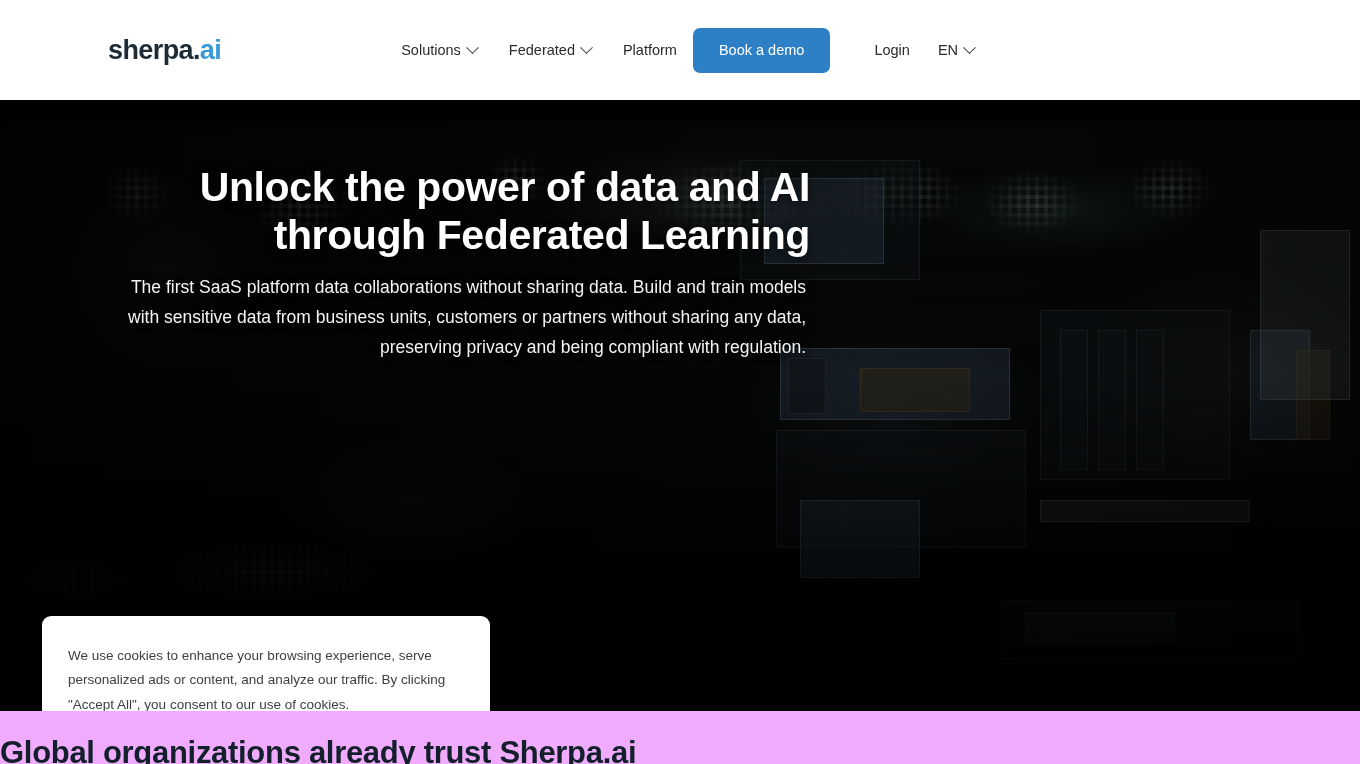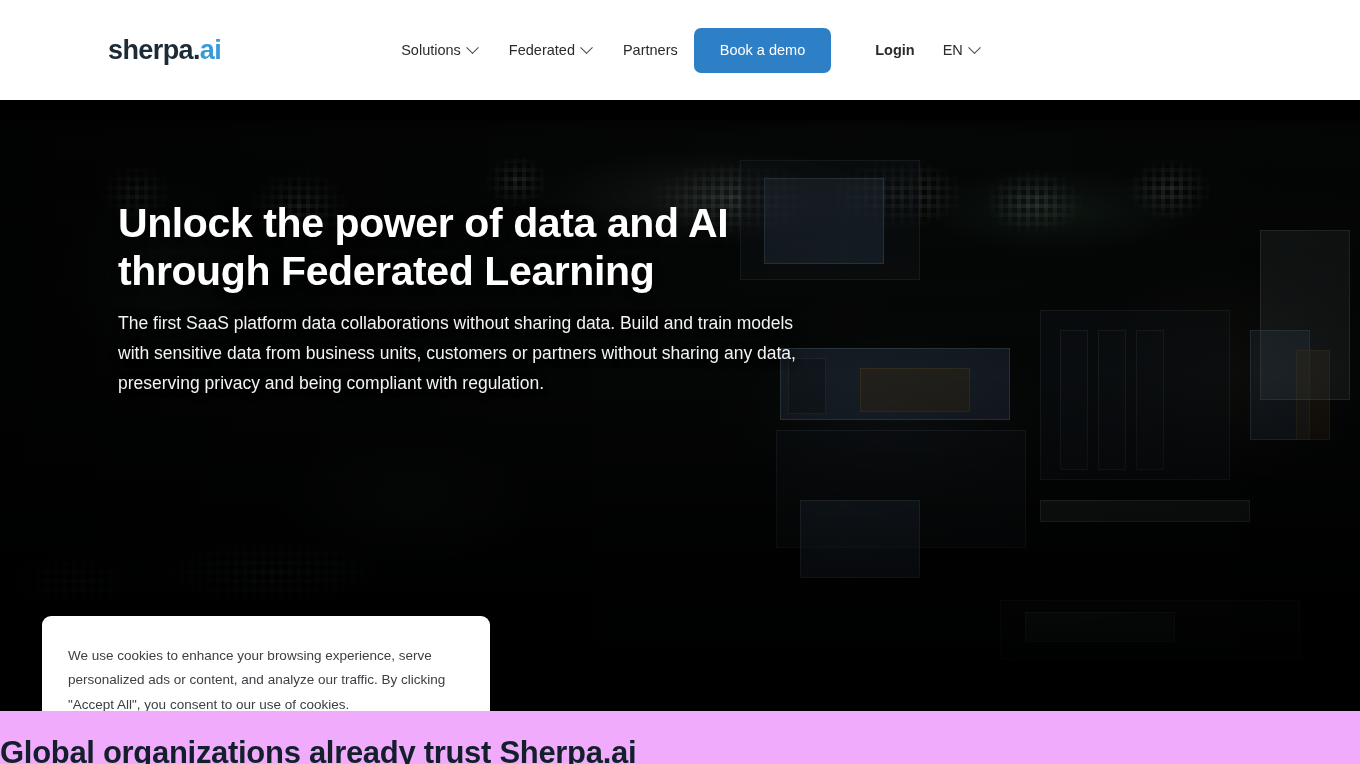--- a/index.html
+++ b/index.html
@@ -76,21 +76,20 @@
     align-items:center;
     margin-left:30px;
     gap:0px;
   }
   .login-link{
     font-size:14.5px;
     color:#2b2b2b;
     padding:0 14px;
     cursor:pointer;
     white-space:nowrap;
-    font-weight:bold;
   }
   .lang-select{
     display:flex;
     align-items:center;
     gap:7px;
     font-size:14.5px;
     color:#2b2b2b;
     padding:0 14px;
     cursor:pointer;
   }
@@ -179,22 +178,23 @@
     position:absolute; top:0; left:0; right:0; height:20px; background:#000;
   }
   .hero-bottombar{
     position:absolute; bottom:0; left:0; right:0; height:30px; background:#000;
   }
 
   .hero-content{
     position:relative;
     z-index:5;
     padding-left:118px;
-    padding-top:100px;
+    padding-top:64px;
     max-width:810px;
+    text-align:right;
   }
   .hero-title{
     color:#ffffff;
     font-size:41px;
     line-height:1.17;
     font-weight:700;
     letter-spacing:-0.4px;
     text-shadow:0 2px 10px rgba(0,0,0,0.55);
     white-space:pre-line;
   }
@@ -263,21 +263,21 @@
       <span class="chev"></span>
     </div>
 
     <div class="nav-item">
       <span>Federated</span>
       <span class="chev"></span>
     </div>
 
 
     <div class="nav-item">
-      <span>Partners</span>
+      <span>Platform</span>
     </div>
 
 
     <button class="cta-btn">Book a demo</button>
 
     <div class="header-right">
       <div class="login-link">Login</div>
       <div class="lang-select">
         <span>EN</span>
         <span class="chev"></span>

